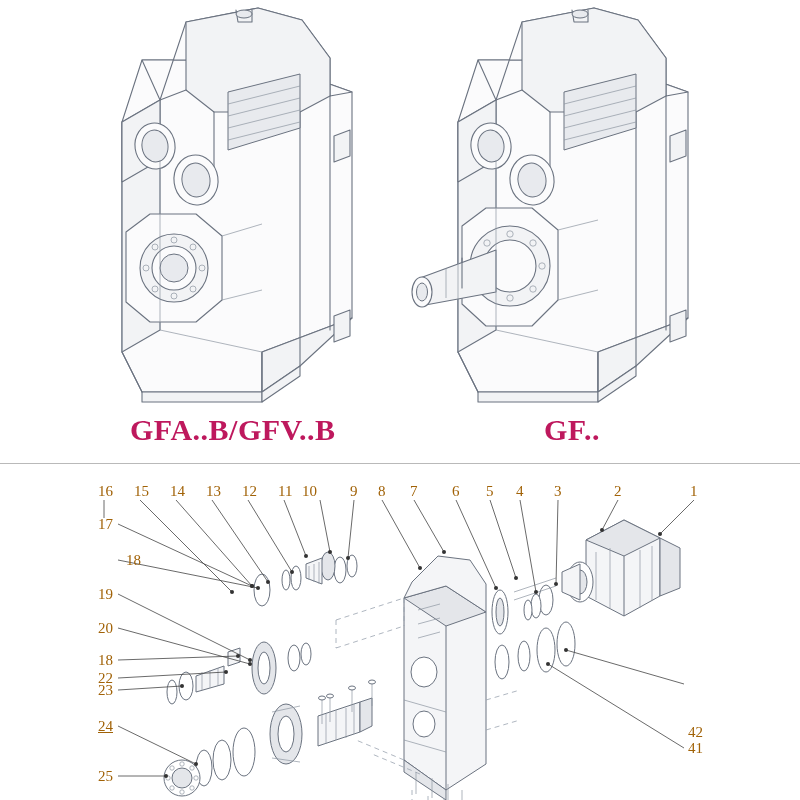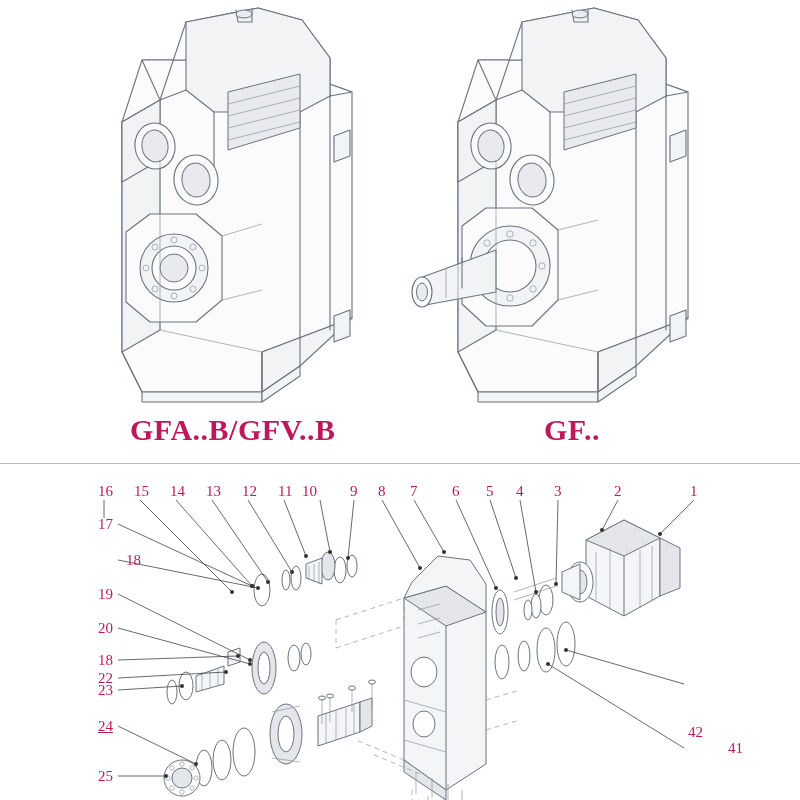--- a/index.html
+++ b/index.html
@@ -18,21 +18,21 @@
     font-weight:bold;
     color:#be185d;
     white-space:nowrap;
   }
   #cap-left{left:130px;top:413px;font-size:30px;letter-spacing:0.5px;}
   #cap-right{left:512px;top:413px;font-size:30px;letter-spacing:0.5px;margin-left:32px;}
   .numlabel{
     position:absolute;
     font-family:"Liberation Serif", serif;
     font-size:15px;
-    color:#be185d;
+    color:#a16207;
     white-space:nowrap;
   }
   .divider{
     position:absolute;
     left:0;top:463px;width:800px;height:1px;
     background:#b9b9b9;
   }
 </style>
 </head>
 <body>
@@ -359,15 +359,15 @@
   <div class="numlabel" style="left:98px;top:552px;margin-left:28px;">18</div>
   <div class="numlabel" style="left:98px;top:586px;">19</div>
   <div class="numlabel" style="left:98px;top:620px;">20</div>
   <div class="numlabel" style="left:98px;top:652px;">18</div>
   <div class="numlabel" style="left:98px;top:670px;">22</div>
   <div class="numlabel" style="left:98px;top:682px;">23</div>
   <div class="numlabel" style="left:98px;top:718px;text-decoration:underline;">24</div>
   <div class="numlabel" style="left:98px;top:768px;">25</div>
 
   <div class="numlabel" style="left:688px;top:700px;margin-top:24px;">42</div>
-  <div class="numlabel" style="left:728px;top:740px;text-align:right;">41</div>
+  <div class="numlabel" style="left:688px;top:740px;text-align:right;">41</div>
 
 </div>
 
 </body></html>

